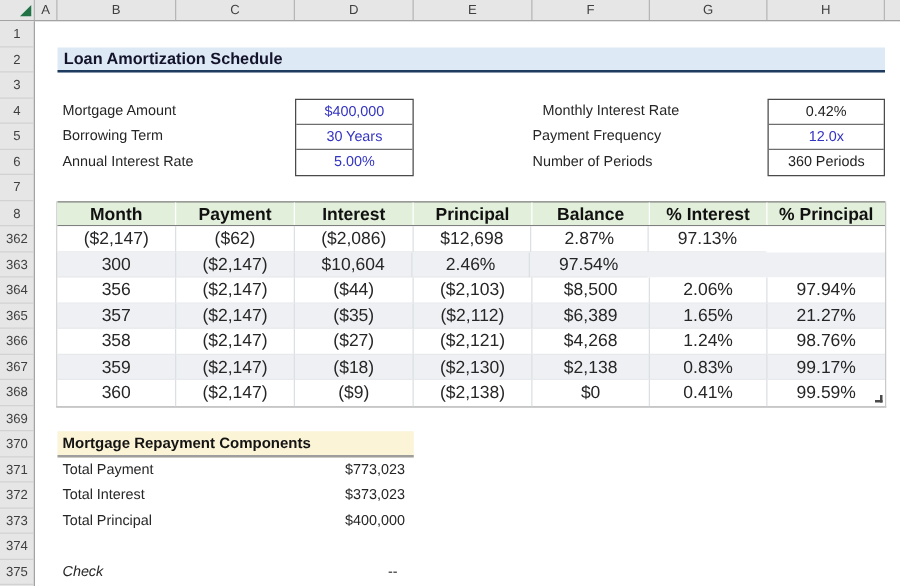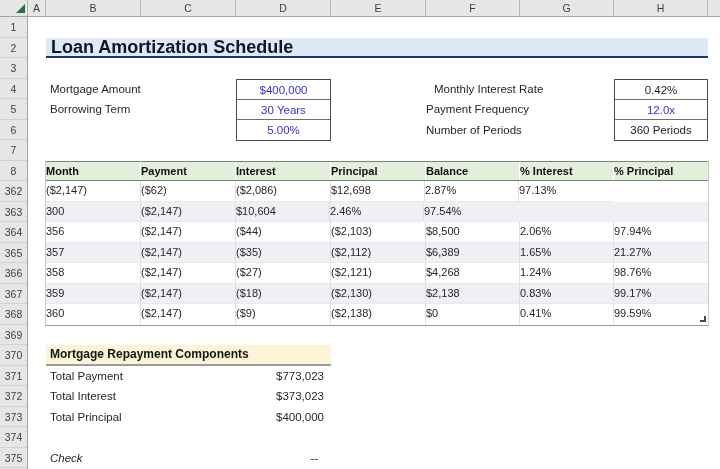--- a/index.html
+++ b/index.html
@@ -19,42 +19,42 @@
   
   .rowstrip { position:absolute; left:0; top:17px; width:28px; height:452px;
               background:#e6e6e6; border-right:1px solid #a3a3a3;
               display:flex; flex-direction:column; }
   .rowhdr { height:20.5px; flex:0 0 20.5px; text-align:center; font-size:10.5px;
             color:#3f3f3f; line-height:20.5px; border-bottom:1px solid #d2d2d2; }
 
   
   .title-cell { position:absolute; left:46px; top:37.5px; width:662px; height:20.5px;
                 background:#dde9f5; border-bottom:2px solid #1f3a5f;
-                font-weight:bold; font-size:18px; color:#13132b;
+                font-weight:bold; font-size:13px; color:#13132b;
                 line-height:18px; padding-left:5px; }
 
   
   .inlabel { position:absolute; height:20.5px; line-height:20.5px; font-size:11.5px; color:#262626; }
   .inbox { position:absolute; width:95px; height:62px; border:1px solid #4a4a4a; background:#fff; }
   .inbox .ival { height:20px; line-height:20px; text-align:center; font-size:11.5px;
                  border-bottom:1px solid #6e6e6e; }
   .inbox .ival:last-child { border-bottom:none; }
   .v-blue { color:#3434c2; }
   .v-black { color:#1f1f1f; }
 
   
   .tbl { position:absolute; left:45px; top:160.5px; width:664px;
          border-left:1px solid #c9c9c9; border-right:1px solid #c9c9c9;
          border-bottom:1px solid #9b9b9b; }
   .thead { display:flex; height:20.5px; background:#e2efda;
            border-top:1px solid #7f7f7f; border-bottom:1px solid #7f7f7f; }
   .thead .cell { font-weight:bold; color:#111; border-right:1px solid #ffffff; }
   .trow { display:flex; height:20.5px; background:#fff; }
   .trow.alt { background:#eef0f3; }
-  .cell { flex:0 0 auto; text-align:left; font-size:11px; line-height:19.5px;
+  .cell { flex:0 0 auto; text-align:center; font-size:14px; line-height:19.5px;
           color:#262626; overflow:hidden; }
   .trow .cell { border-right:1px solid #dcdfe3; border-bottom:1px solid #e7e9ec; }
   .trow .cell:last-child, .thead .cell:last-child { border-right:none; }
   .trow:last-child .cell { border-bottom:none; }
   .c0{width:95px}.c1{width:95px}.c2{width:95px}.c3{width:95px}.c4{width:94px}.c5{width:94px}.c6{width:94px}
   .resize-handle { position:absolute; left:700px; top:316px; width:6px; height:6px;
                    border-right:2px solid #4a4a4a; border-bottom:2px solid #4a4a4a; }
 
   
   .sum-title { position:absolute; left:46px; top:345px; width:285px; height:21px;
@@ -107,20 +107,21 @@
     <div class="rowhdr">372</div>
     <div class="rowhdr">373</div>
     <div class="rowhdr">374</div>
     <div class="rowhdr">375</div>
   </div>
 
   <div class="title-cell">Loan Amortization Schedule</div>
 
   <div class="inlabel" style="left:50px;top:78.5px;width:180px;">Mortgage Amount</div>
   <div class="inlabel" style="left:50px;top:99px;width:180px;">Borrowing Term</div>
+  <div class="inlabel" style="left:50px;top:119.5px;width:180px;">Annual Interest Rate</div>
 
   <div class="inbox" style="left:236px;top:78.5px;">
     <div class="ival v-blue">$400,000</div>
     <div class="ival v-blue">30 Years</div>
     <div class="ival v-blue">5.00%</div>
   </div>
 
   <div class="inlabel" style="left:434px;top:78.5px;width:180px;">Monthly Interest Rate</div>
   <div class="inlabel" style="left:426px;top:99px;width:180px;">Payment Frequency</div>
   <div class="inlabel" style="left:426px;top:119.5px;width:180px;">Number of Periods</div>

